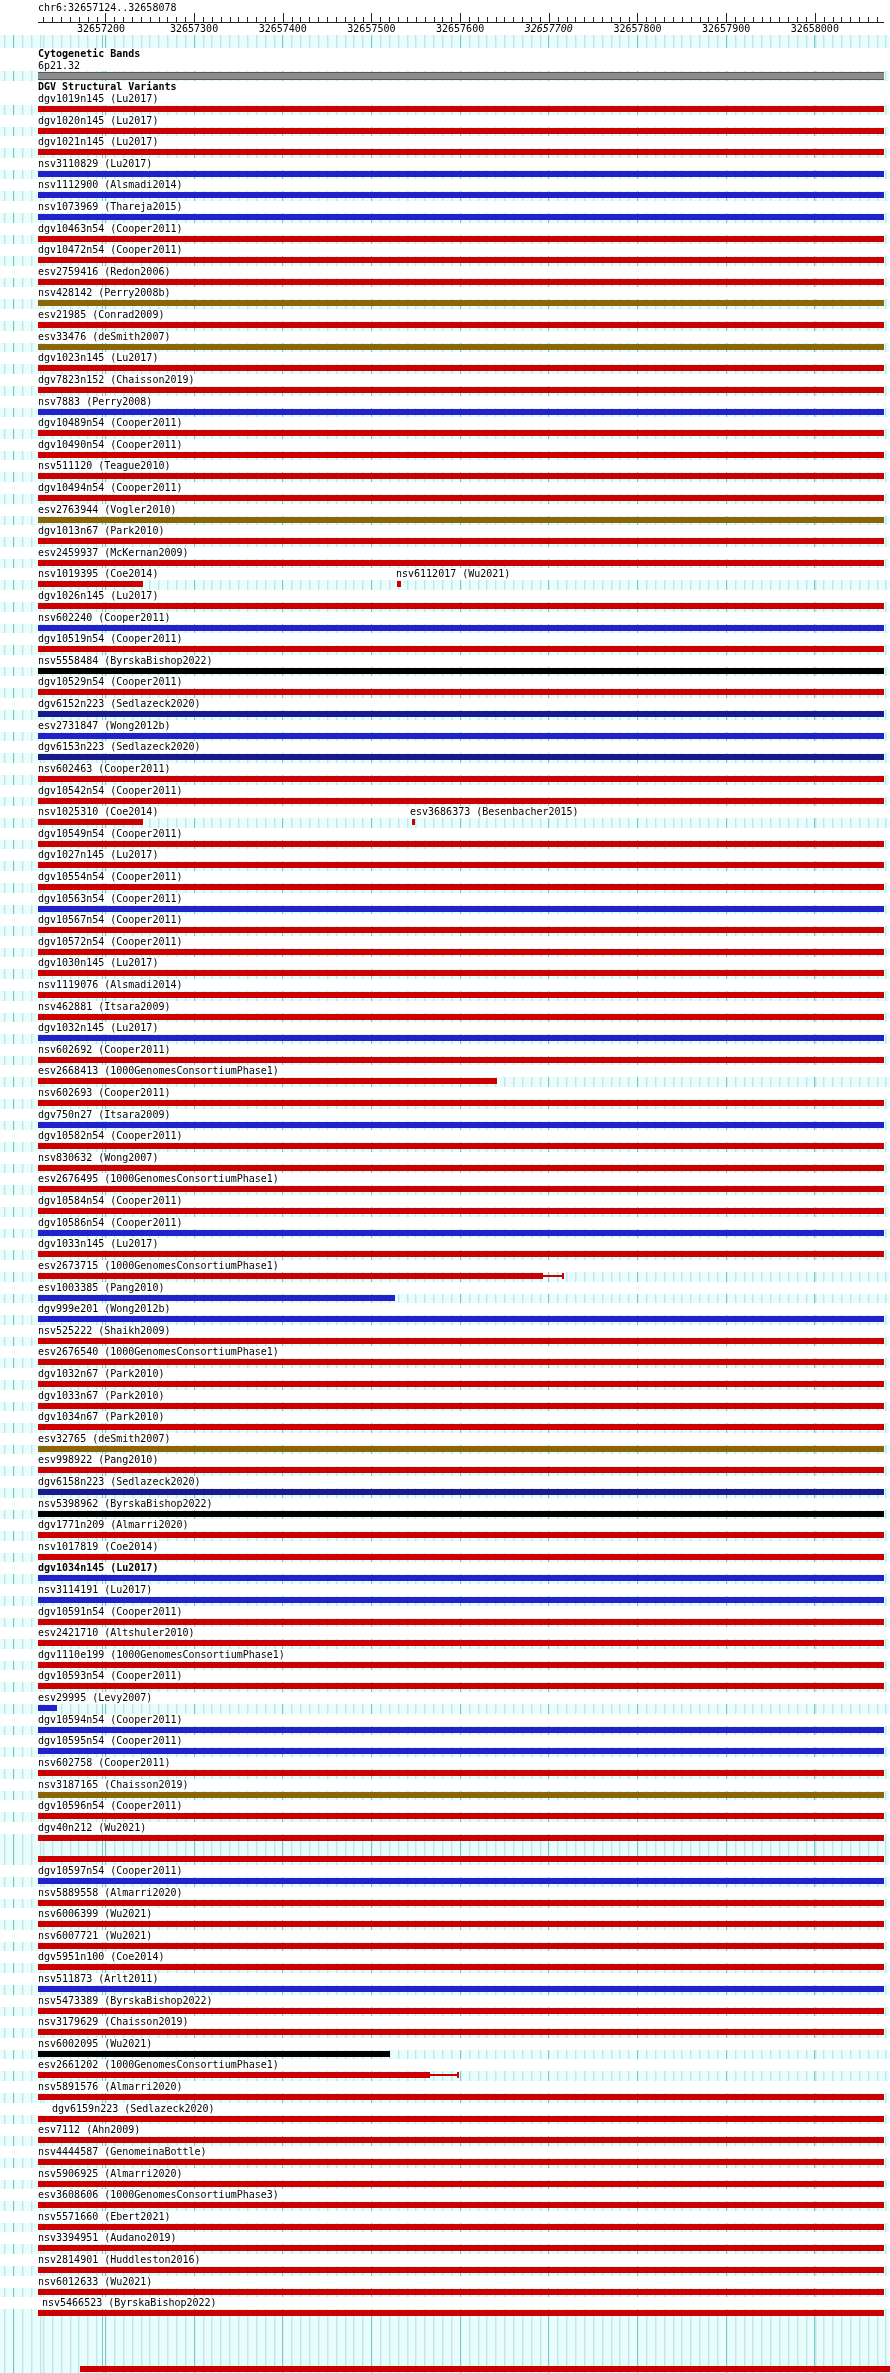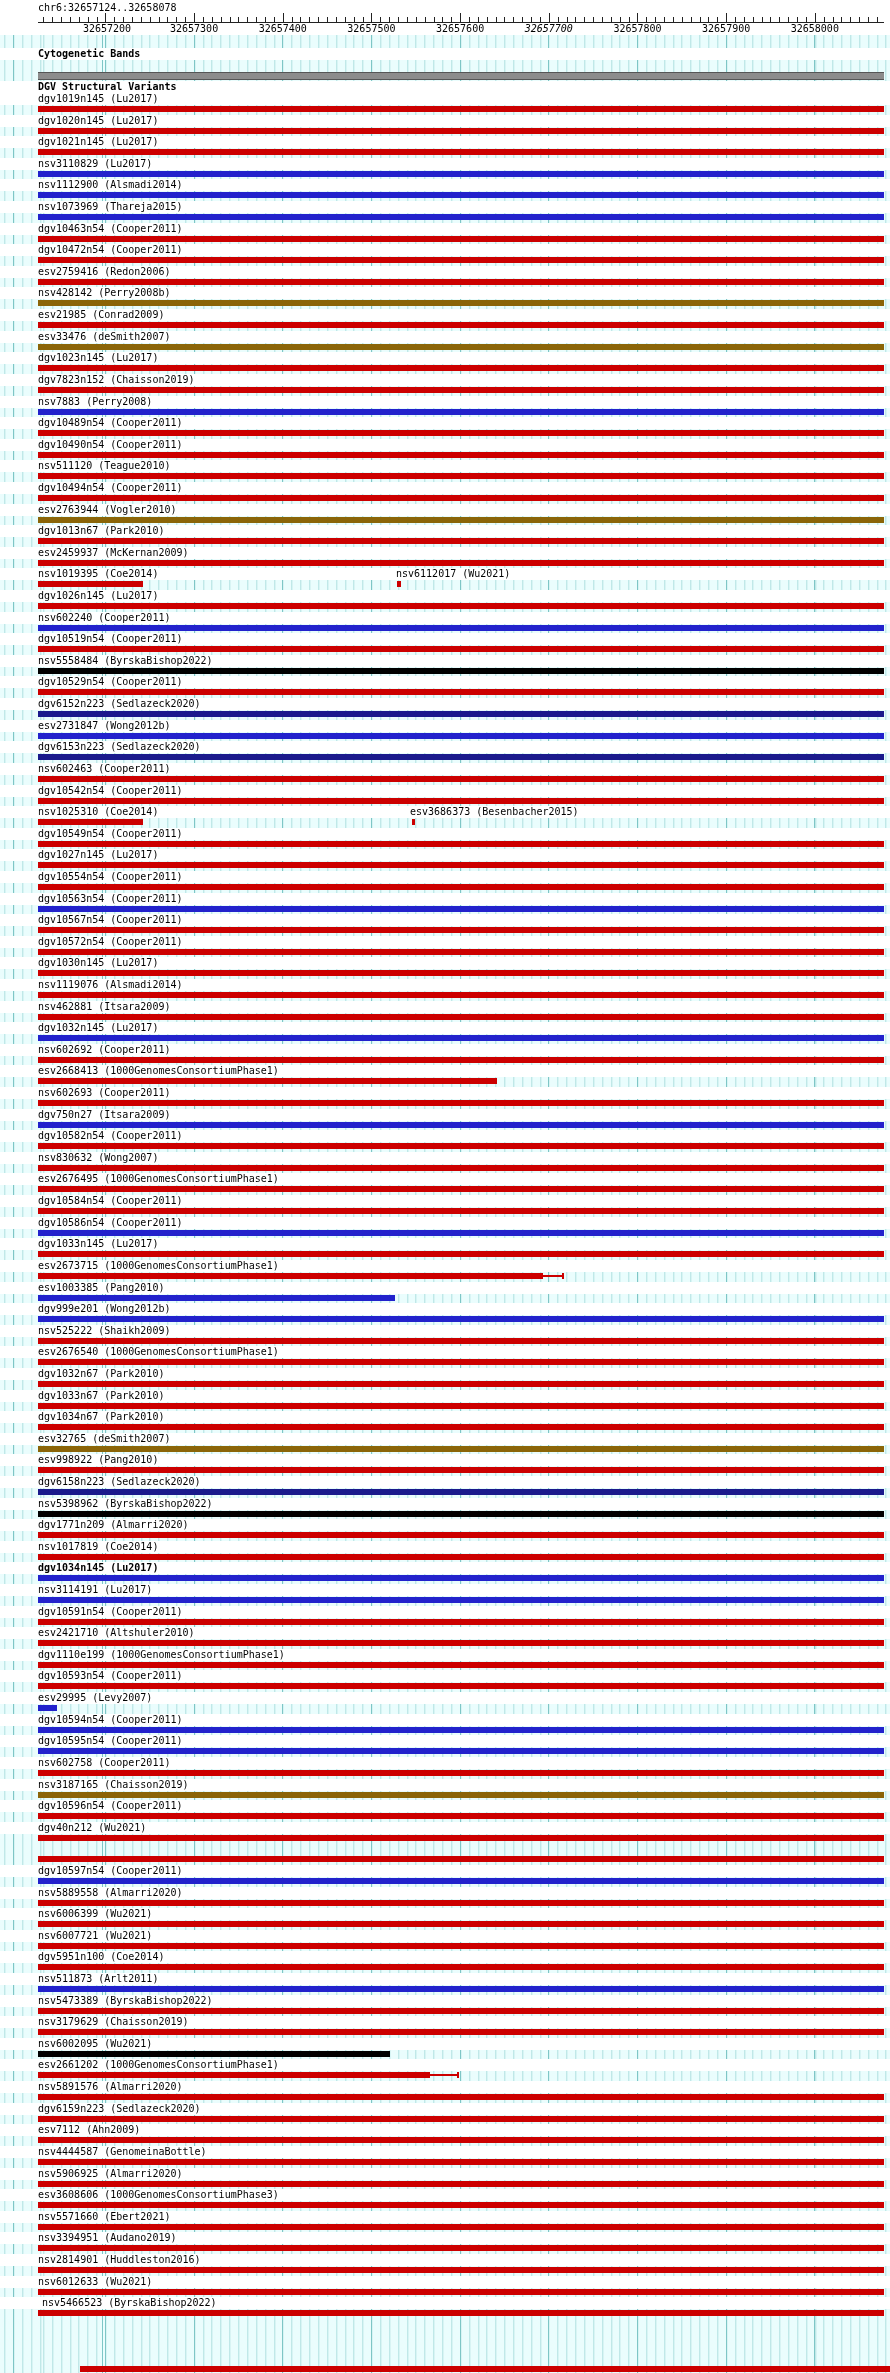--- a/index.html
+++ b/index.html
@@ -136,35 +136,38 @@
         <div class="rtick" style="left: 797.09px;"></div>
         <div class="rtick" style="left: 805.96px;"></div>
         <div class="rtick major" style="left: 814.83px;"></div>
         <div class="rtick" style="left: 823.7px;"></div>
         <div class="rtick" style="left: 832.57px;"></div>
         <div class="rtick" style="left: 841.43px;"></div>
         <div class="rtick" style="left: 850.3px;"></div>
         <div class="rtick" style="left: 859.17px;"></div>
         <div class="rtick" style="left: 868.04px;"></div>
         <div class="rtick" style="left: 876.91px;"></div>
-        <div class="rlabel" style="left: 77px; text-align: center;">32657200</div>
+        <div class="rlabel" style="left: 71px; text-align: center;">32657200</div>
         <div class="rlabel" style="left: 164.08px;">32657300</div>
         <div class="rlabel" style="left: 252.75px;">32657400</div>
         <div class="rlabel" style="left: 341.43px;">32657500</div>
         <div class="rlabel" style="left: 430.11px;">32657600</div>
         <div class="rlabel" style="left: 518.79px; font-style: italic;">32657700</div>
         <div class="rlabel" style="left: 607.47px;">32657800</div>
         <div class="rlabel" style="left: 696.15px;">32657900</div>
         <div class="rlabel" style="left: 784.83px;">32658000</div>
       </div>
   </div>
 
   <div class="band bold" id="cyto-title-band">
     <span>Cytogenetic Bands</span>
   </div>
+  <div class="band" id="cyto-label-band">
+    <span>6p21.32</span>
+  </div>
   <div id="cyto-bar" style="background: rgb(140, 140, 140);"></div>
 
   <div class="band bold" id="dgv-title-band">
     <span>DGV Structural Variants</span>
   </div>
 
   <div id="variants">
       <div class="vrow">
         <div class="vlabelband">
           <span class="vlabel" style="left: 38px;">dgv1019n145 (Lu2017)</span>
@@ -723,21 +726,21 @@
         <div class="vendtick" style="left: 457px; background: rgb(204, 0, 0);"></div>
       </div>
       <div class="vrow">
         <div class="vlabelband">
           <span class="vlabel" style="left: 38px;">nsv5891576 (Almarri2020)</span>
         </div>
         <div class="vbar" style="left: 38px; width: 846px; background: rgb(204, 0, 0);"></div>
       </div>
       <div class="vrow">
         <div class="vlabelband">
-          <span class="vlabel" style="left: 38px;">dgv6159n223 (Sedlazeck2020)</span>
+          <span class="vlabel" style="left: 52px;">dgv6159n223 (Sedlazeck2020)</span>
         </div>
         <div class="vbar" style="left: 38px; width: 846px; background: rgb(204, 0, 0);"></div>
       </div>
       <div class="vrow">
         <div class="vlabelband">
           <span class="vlabel" style="left: 38px;">esv7112 (Ahn2009)</span>
         </div>
         <div class="vbar" style="left: 38px; width: 846px; background: rgb(204, 0, 0);"></div>
       </div>
       <div class="vrow">

